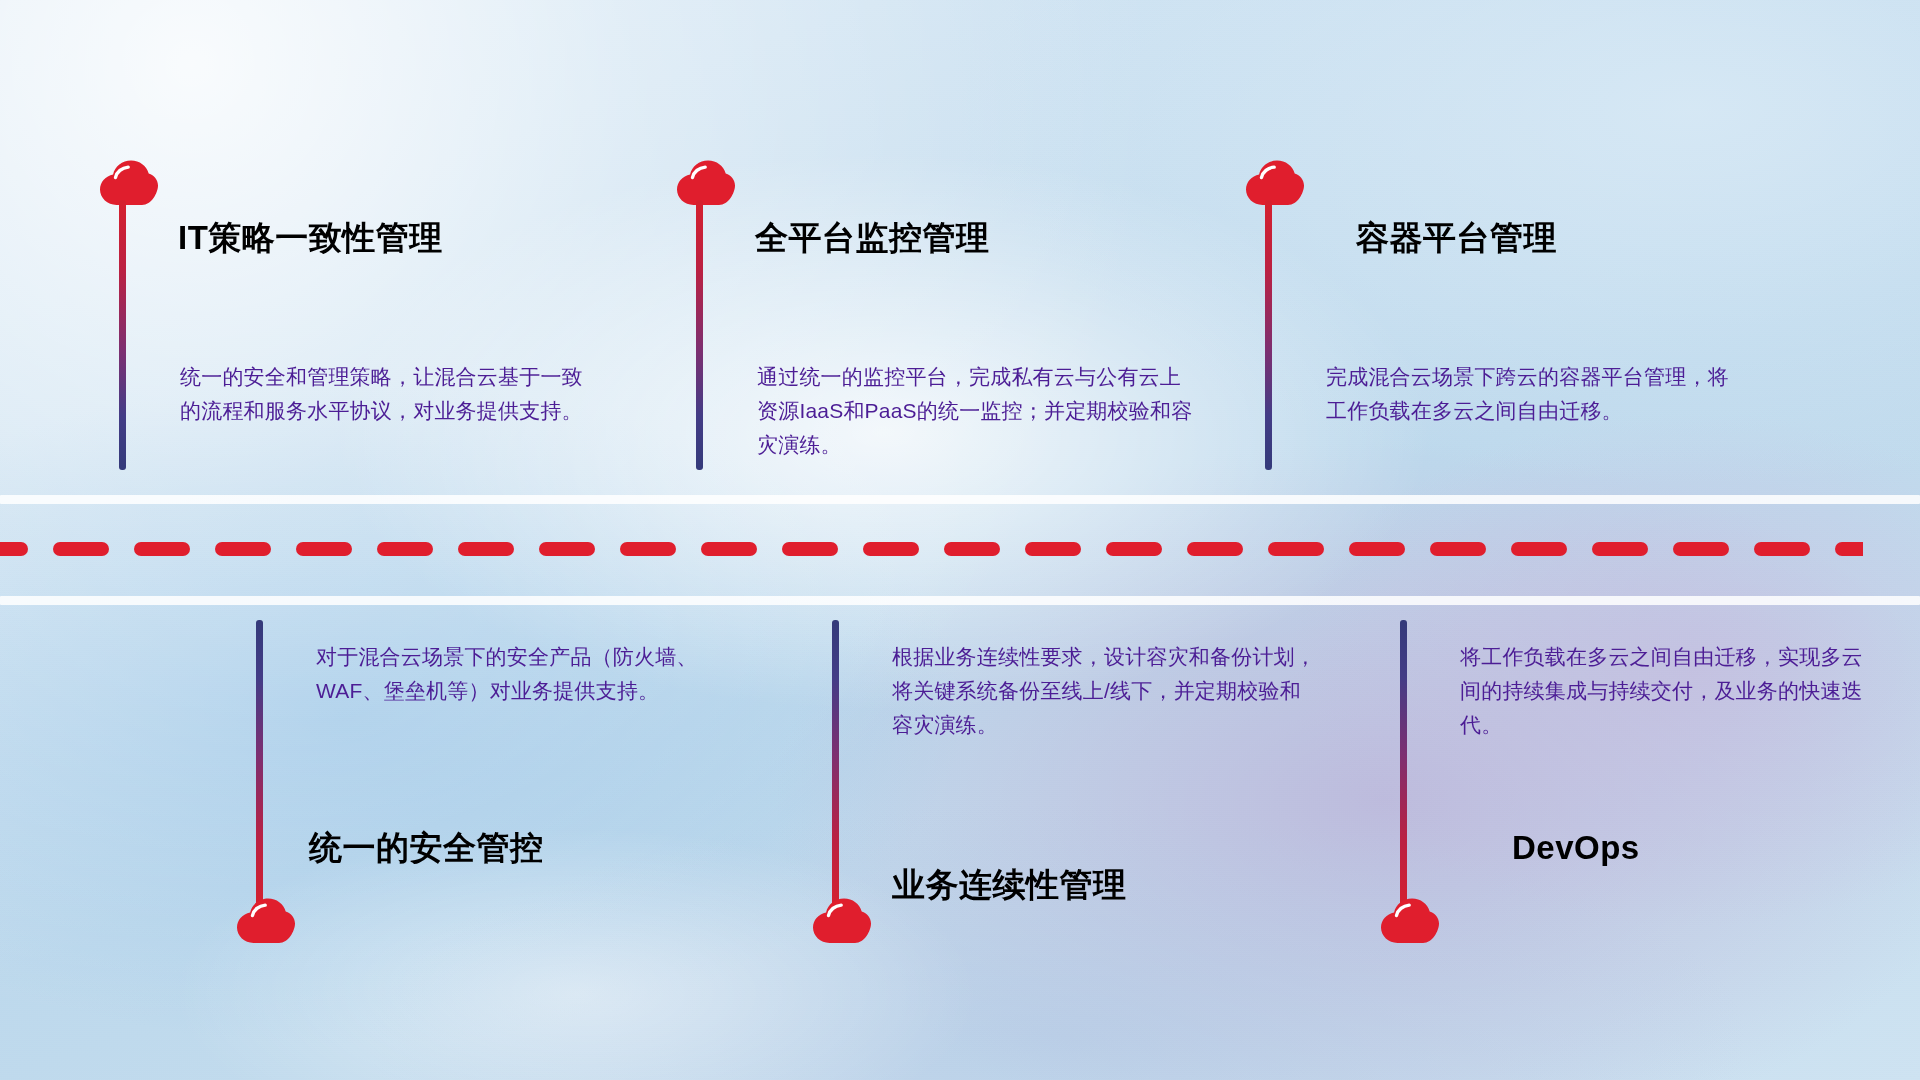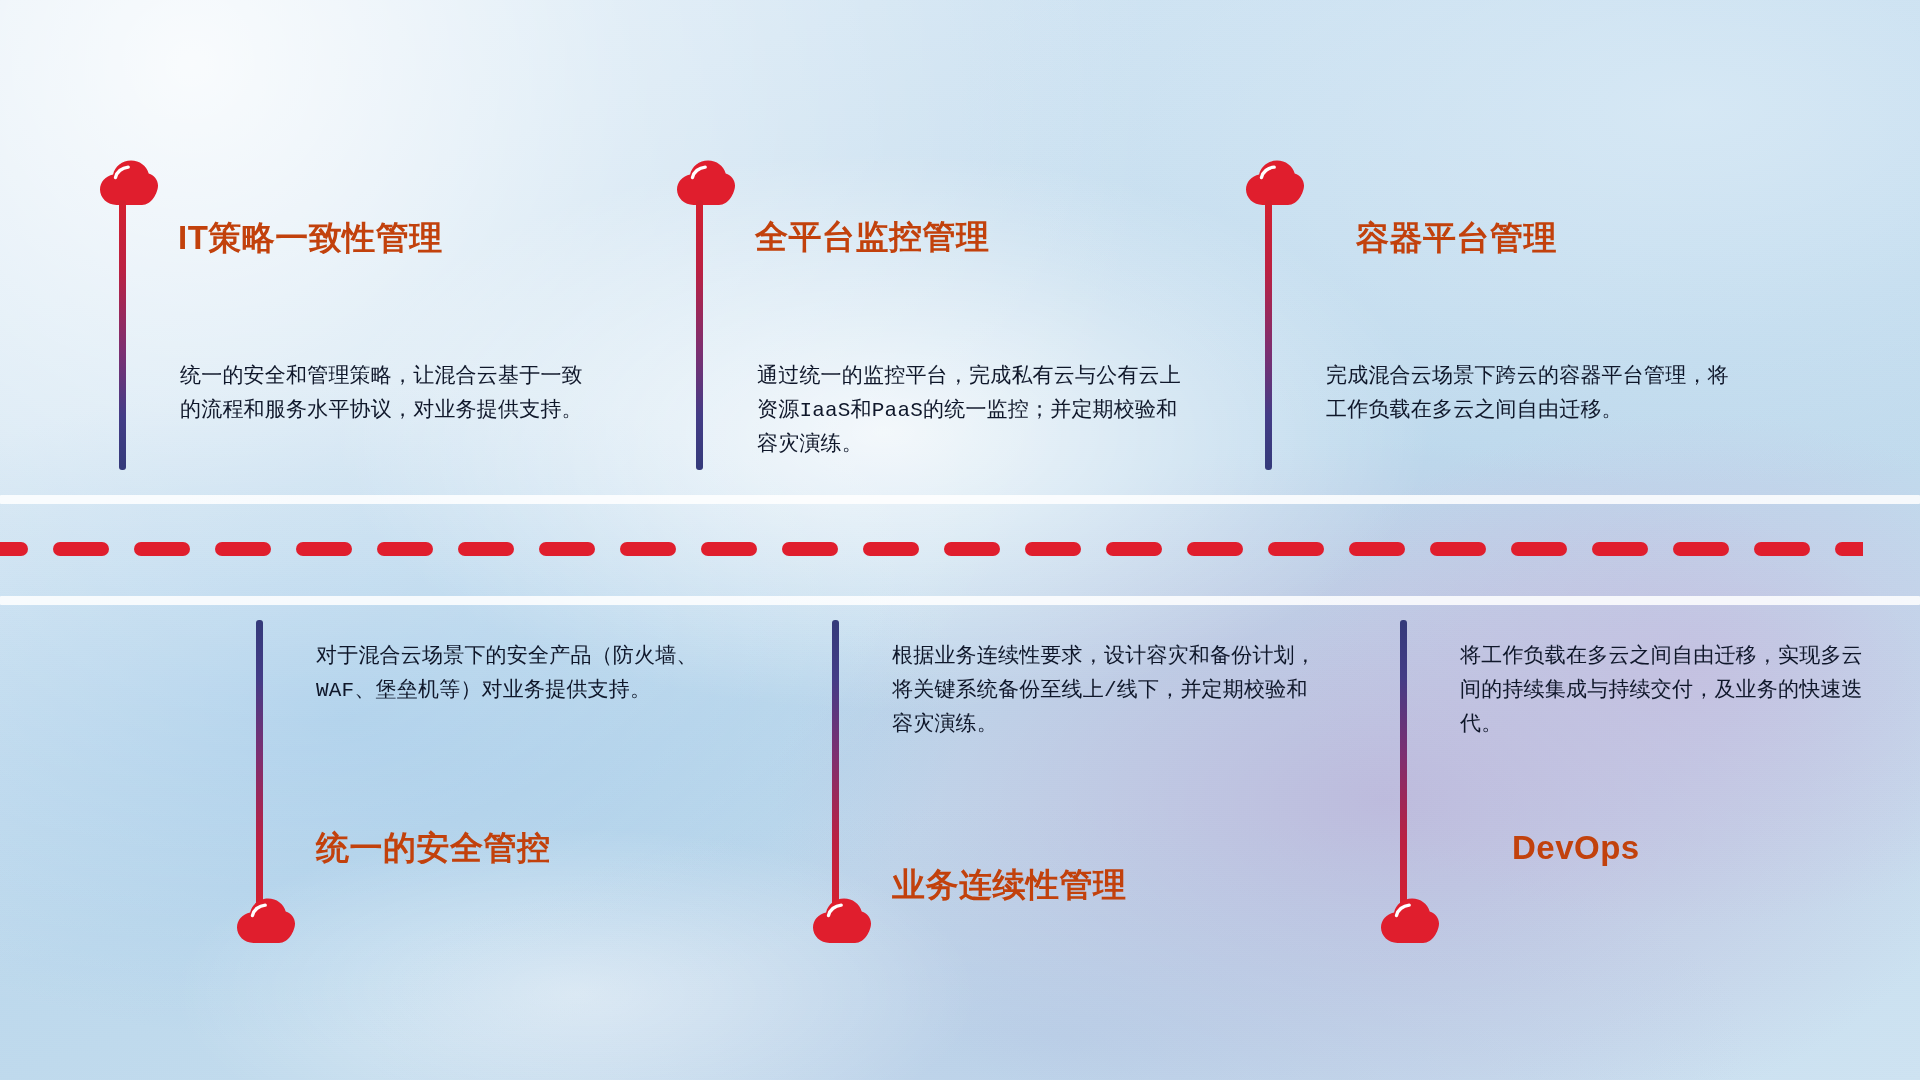--- a/index.html
+++ b/index.html
@@ -129,34 +129,33 @@
     width: 62px;
     height: 46px;
   }
   .cloud svg { display: block; width: 62px; height: 46px; }
 
   
   .item-title {
     position: absolute;
     font-size: 33px;
     font-weight: 700;
-    color: #c2410c;
+    color: #000000;
     letter-spacing: 0.5px;
     white-space: nowrap;
     line-height: 1.2;
   }
 
   
   .item-body {
     position: absolute;
     font-size: 21px;
     line-height: 1.62;
-    color: #0f172a;
+    color: #4c1d95;
     letter-spacing: 0.2px;
-    font-family: Liberation Mono, monospace;
   }
 </style>
 </head>
 <body>
 
 <div id="stage">
 
   <div class="bg bg-base"></div>
   <div class="bg bg-blue-deep"></div>
   <div class="bg bg-purple"></div>
@@ -181,21 +180,21 @@
   </div>
 
   <div class="item">
     <div class="cloud" style="left:673px; top:160px;">
       <svg viewBox="0 0 62 46" xmlns="http://www.w3.org/2000/svg">
         <path d="M20.5 45C11.4 45 4 38.1 4 29.6c0-7.4 5.6-13.6 13.1-15 1.6-8 9.1-14 18-14 8.4 0 15.6 5.4 17.6 12.8 5.4 1.6 9.3 6.4 9.3 12.1C62 32.7 55.6 45 46 45z" fill="#e01e2d"></path>
         <path d="M19.5 17.5c1.2-5.6 6.4-9.9 12.7-10.4" fill="none" stroke="#ffffff" stroke-width="3.4" stroke-linecap="round"></path>
       </svg>
     </div>
     <div class="stem stem-down" style="left:696px; top:200px; height:270px;"></div>
-    <div class="item-title" style="left:755px; top:218px;font-family:Liberation Serif, serif;">全平台监控管理</div>
+    <div class="item-title" style="left:755px; top:218px;">全平台监控管理</div>
     <div class="item-body" style="left:757px; top:360px; width:440px;">通过统一的监控平台，完成私有云与公有云上资源IaaS和PaaS的统一监控；并定期校验和容灾演练。</div>
   </div>
 
   <div class="item">
     <div class="cloud" style="left:1242px; top:160px;">
       <svg viewBox="0 0 62 46" xmlns="http://www.w3.org/2000/svg">
         <path d="M20.5 45C11.4 45 4 38.1 4 29.6c0-7.4 5.6-13.6 13.1-15 1.6-8 9.1-14 18-14 8.4 0 15.6 5.4 17.6 12.8 5.4 1.6 9.3 6.4 9.3 12.1C62 32.7 55.6 45 46 45z" fill="#e01e2d"></path>
         <path d="M19.5 17.5c1.2-5.6 6.4-9.9 12.7-10.4" fill="none" stroke="#ffffff" stroke-width="3.4" stroke-linecap="round"></path>
       </svg>
     </div>
@@ -231,21 +230,21 @@
       <div class="dash"></div>
       <div class="dash"></div>
       <div class="dash edge-right"></div>
     </div>
     <div class="divider-rule bottom"></div>
   </div>
 
   <div class="item">
     <div class="stem stem-up" style="left:256px; top:620px; height:290px;"></div>
     <div class="item-body" style="left:316px; top:640px; width:420px;">对于混合云场景下的安全产品（防火墙、WAF、堡垒机等）对业务提供支持。</div>
-    <div class="item-title" style="left:316px; top:828px;">统一的安全管控</div>
+    <div class="item-title" style="left:309px; top:828px;">统一的安全管控</div>
     <div class="cloud" style="left:233px; top:898px;">
       <svg viewBox="0 0 62 46" xmlns="http://www.w3.org/2000/svg">
         <path d="M20.5 45C11.4 45 4 38.1 4 29.6c0-7.4 5.6-13.6 13.1-15 1.6-8 9.1-14 18-14 8.4 0 15.6 5.4 17.6 12.8 5.4 1.6 9.3 6.4 9.3 12.1C62 32.7 55.6 45 46 45z" fill="#e01e2d"></path>
         <path d="M19.5 17.5c1.2-5.6 6.4-9.9 12.7-10.4" fill="none" stroke="#ffffff" stroke-width="3.4" stroke-linecap="round"></path>
       </svg>
     </div>
   </div>
 
   <div class="item">
     <div class="stem stem-up" style="left:832px; top:620px; height:290px;"></div>

